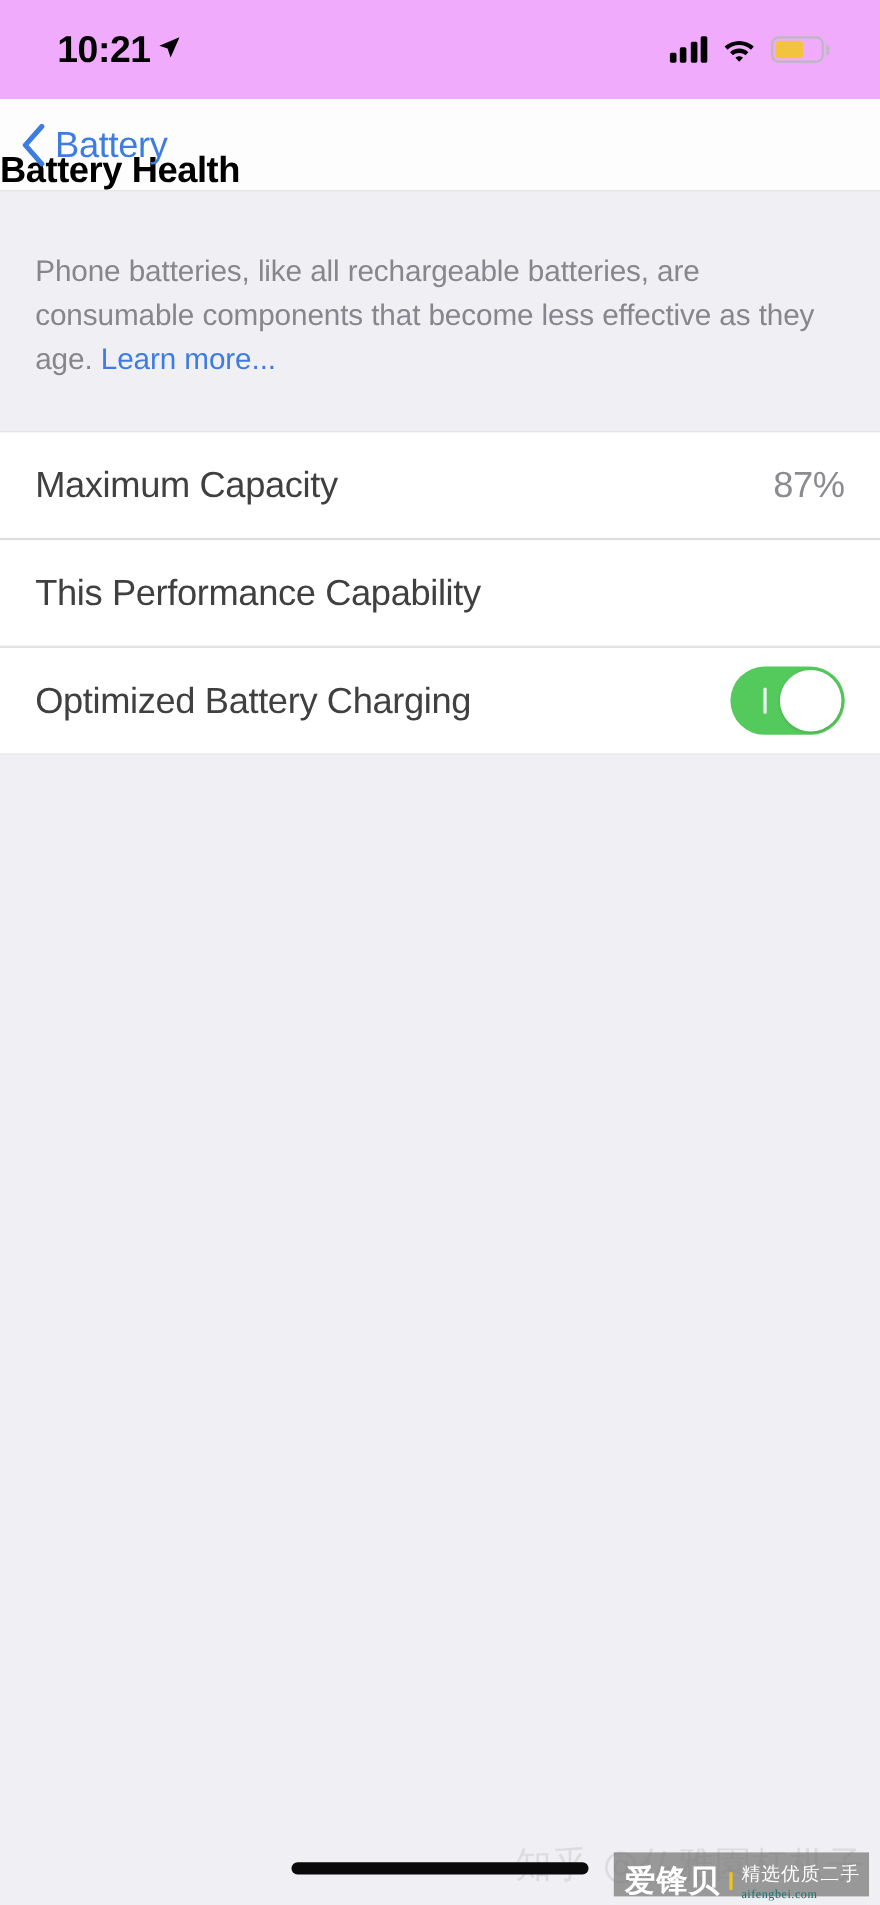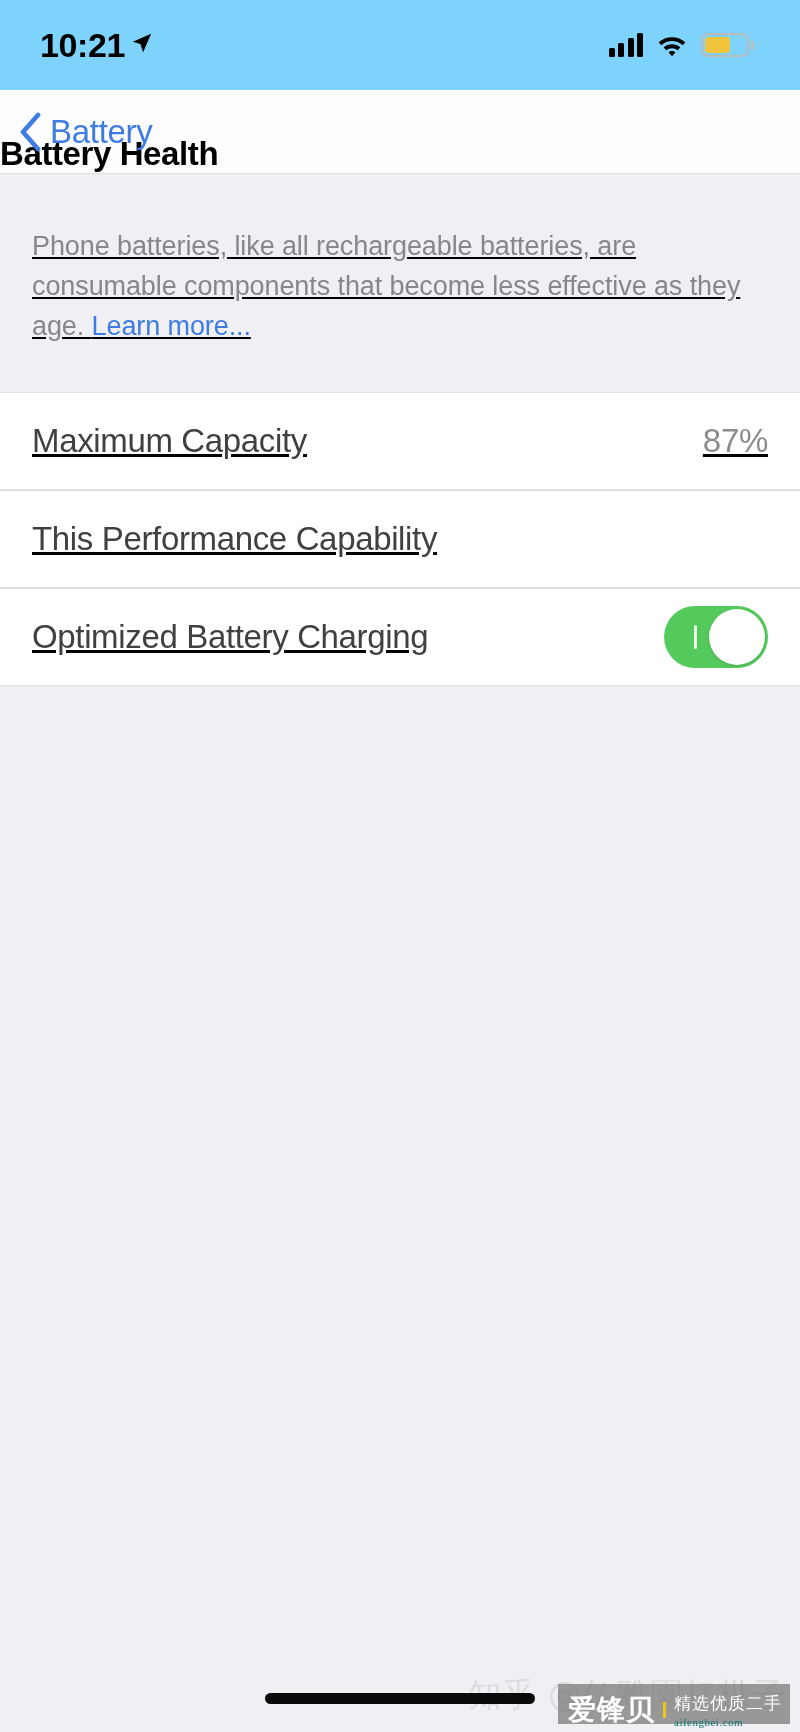--- a/index.html
+++ b/index.html
@@ -14,23 +14,23 @@
   .screen {
     position:relative;
     width:800px; height:1732px;
     background:#f0eff4;
     display:flex; flex-direction:column;
   }
 
   
   .statusbar {
     height:90px;
-    background:#7dd3fc;
-    display:flex; align-items:center;
-    padding:0 46px 0 40px;
+    background:#f0abfc;
+    display:flex; align-items:center;
+    padding:0 46px 0 52px;
     position:relative;
   }
   .status-time {
     font-size:34px;
     font-weight:600;
     color:#000;
     letter-spacing:-0.4px;
     display:flex; align-items:center;
     gap:6px;
   }
@@ -94,21 +94,21 @@
     text-align:left;
     font-size:33px;
     font-weight:700;
     color:#000;
     letter-spacing:-0.4px;
     pointer-events:none;
     margin-top:44px;
   }
 
   
-  .content { flex:1; display:flex; flex-direction:column; background:#f0eff4;text-decoration:underline; }
+  .content { flex:1; display:flex; flex-direction:column; background:#f0eff4; }
 
   .footnote {
     font-size:27px;
     line-height:40px;
     color:#86868b;
     padding:52px 32px 46px 32px;
     letter-spacing:-0.1px;
   }
   .footnote.tight { padding:28px 32px 40px 32px; }
   .footnote a, .footnote .link {

